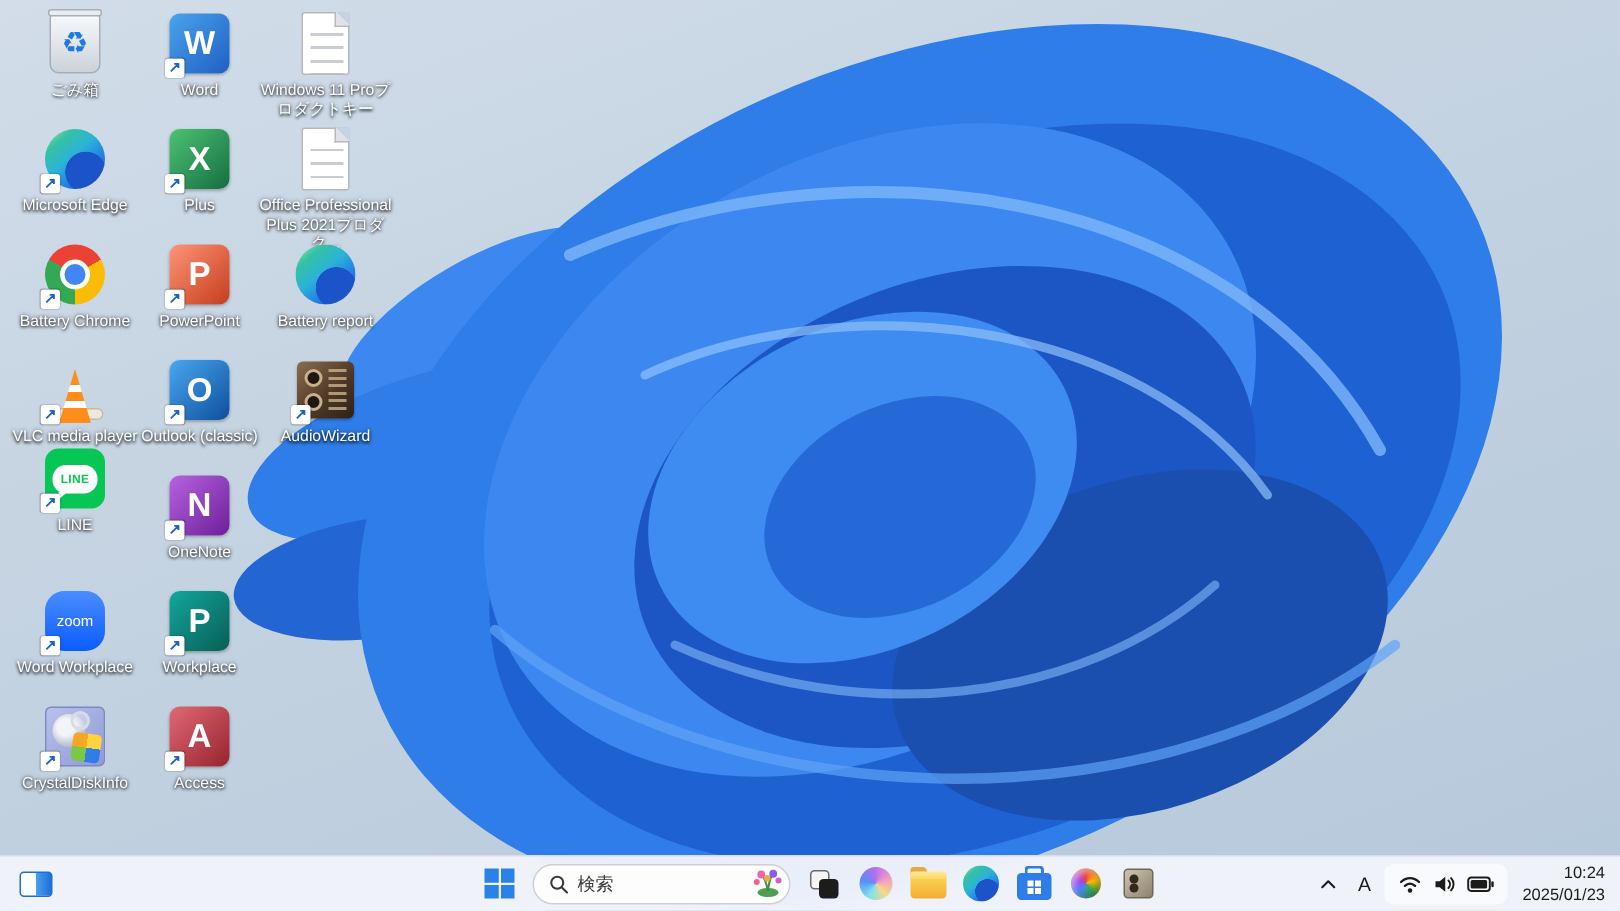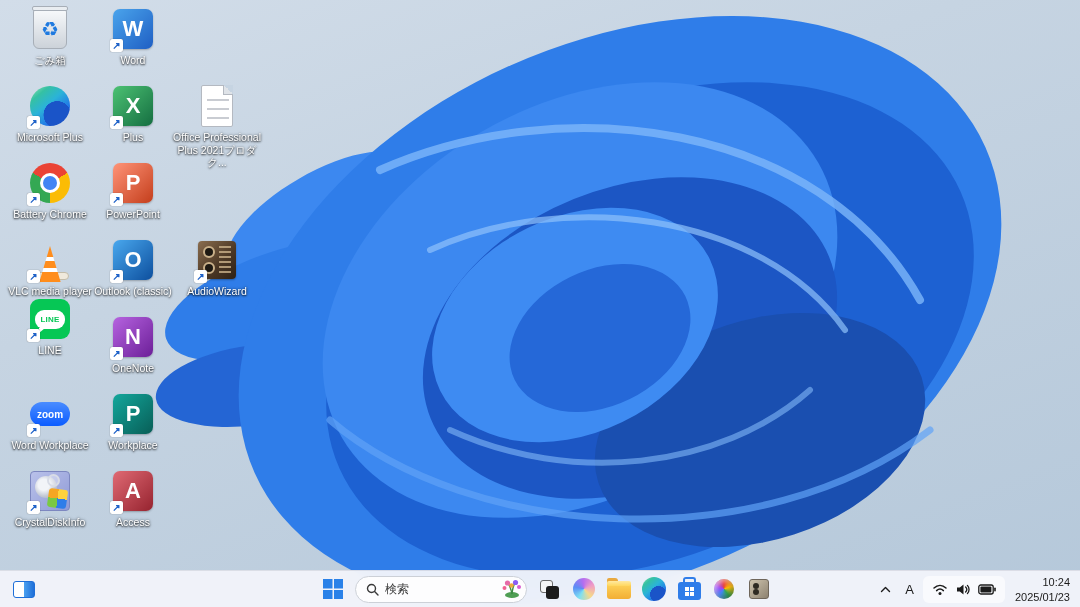--- a/index.html
+++ b/index.html
@@ -58,22 +58,22 @@
   .aw-knob.k1 { left:5px; top:5px; } .aw-knob.k2 { left:5px; bottom:5px; }
   .aw-grill { position:absolute; right:5px; top:5px; bottom:5px; width:12px;
               background:repeating-linear-gradient(to bottom,#c9b08a 0 2px,transparent 2px 5px); opacity:.8; }
 
   .line-sq { width:40px; height:40px; border-radius:9px; background:#06c755; display:flex; align-items:center; justify-content:center; }
   .line-bubble { width:30px; height:19px; background:#fff; border-radius:9px; color:#06c755; font-size:8px; font-weight:bold;
                  display:flex; align-items:center; justify-content:center; position:relative; letter-spacing:.2px; }
   .line-bubble::after { content:""; position:absolute; left:4px; bottom:-4px; width:0; height:0;
                         border-left:6px solid #fff; border-bottom:5px solid transparent; }
 
-  .zoom-sq { width:40px; height:24px; border-radius:13px; background:linear-gradient(180deg,#4a8cff,#0b5cff);
-             color:#fff; font-size:10px; font-weight:bold; display:flex; align-items:center; justify-content:center; }
+  .zoom-sq { width:40px; height:40px; border-radius:13px; background:linear-gradient(180deg,#4a8cff,#0b5cff);
+             color:#fff; font-size:10px; font-weight:normal; display:flex; align-items:center; justify-content:center; }
 
   .cdi { width:40px; height:40px; border-radius:4px; position:relative; overflow:hidden;
          background:linear-gradient(135deg,#b9c1ea,#8f9ad6); border:1px solid #7d87c0; }
   .cdi-disc { position:absolute; left:4px; top:4px; width:22px; height:22px; border-radius:50%;
               background:radial-gradient(circle at 40% 40%, #f2f4f8 0 30%, #c3c9d6 60%, #9aa2b5 100%); }
   .cdi-mag { position:absolute; left:16px; top:2px; width:13px; height:13px; border-radius:50%;
              border:2px solid #d8dce6; background:rgba(255,255,255,.35); }
   .cdi-pin { position:absolute; right:2px; bottom:2px; width:19px; height:19px; border-radius:3px; transform:rotate(8deg);
              background:conic-gradient(#ffd23e 0 25%, #2f7de9 25% 50%, #7ac943 50% 75%, #f6a623 75% 100%); }
 
@@ -182,27 +182,33 @@
     </div>
 
     <div class="cell" style="left:83px;top:6px">
       <div class="icn">
           <div class="glyph-sq app-word">W</div>
           <span class="badge">↗</span>
         </div>
       <div class="lbl">Word</div>
     </div>
 
+    <div class="cell" style="left:167px;top:6px">
+      <div class="icn">
+          <div class="page"></div>
+        </div>
+      <div class="lbl">Windows 11 Proプロダクトキー</div>
+    </div>
 
     <div class="cell" style="left:0;top:83px">
       <div class="icn">
           <div class="edge-circle"></div>
           <span class="badge">↗</span>
         </div>
-      <div class="lbl">Microsoft Plus</div>
+      <div class="lbl">Microsoft Edge</div>
     </div>
 
     <div class="cell" style="left:83px;top:83px">
       <div class="icn">
           <div class="glyph-sq app-excel">X</div>
           <span class="badge">↗</span>
         </div>
       <div class="lbl">Plus</div>
     </div>
 
@@ -225,20 +231,26 @@
     </div>
 
     <div class="cell" style="left:83px;top:160px">
       <div class="icn">
           <div class="glyph-sq app-ppt">P</div>
           <span class="badge">↗</span>
         </div>
       <div class="lbl">PowerPoint</div>
     </div>
 
+    <div class="cell" style="left:167px;top:160px">
+      <div class="icn">
+          <div class="edge-circle"></div>
+        </div>
+      <div class="lbl">Battery report</div>
+    </div>
 
     <div class="cell" style="left:0;top:237px">
       <div class="icn">
           <div class="vlc-wrap">
             <div class="vlc-base"></div>
             <div class="vlc-cone"></div>
           </div>
           <span class="badge">↗</span>
         </div>
       <div class="lbl">VLC media player</div>

